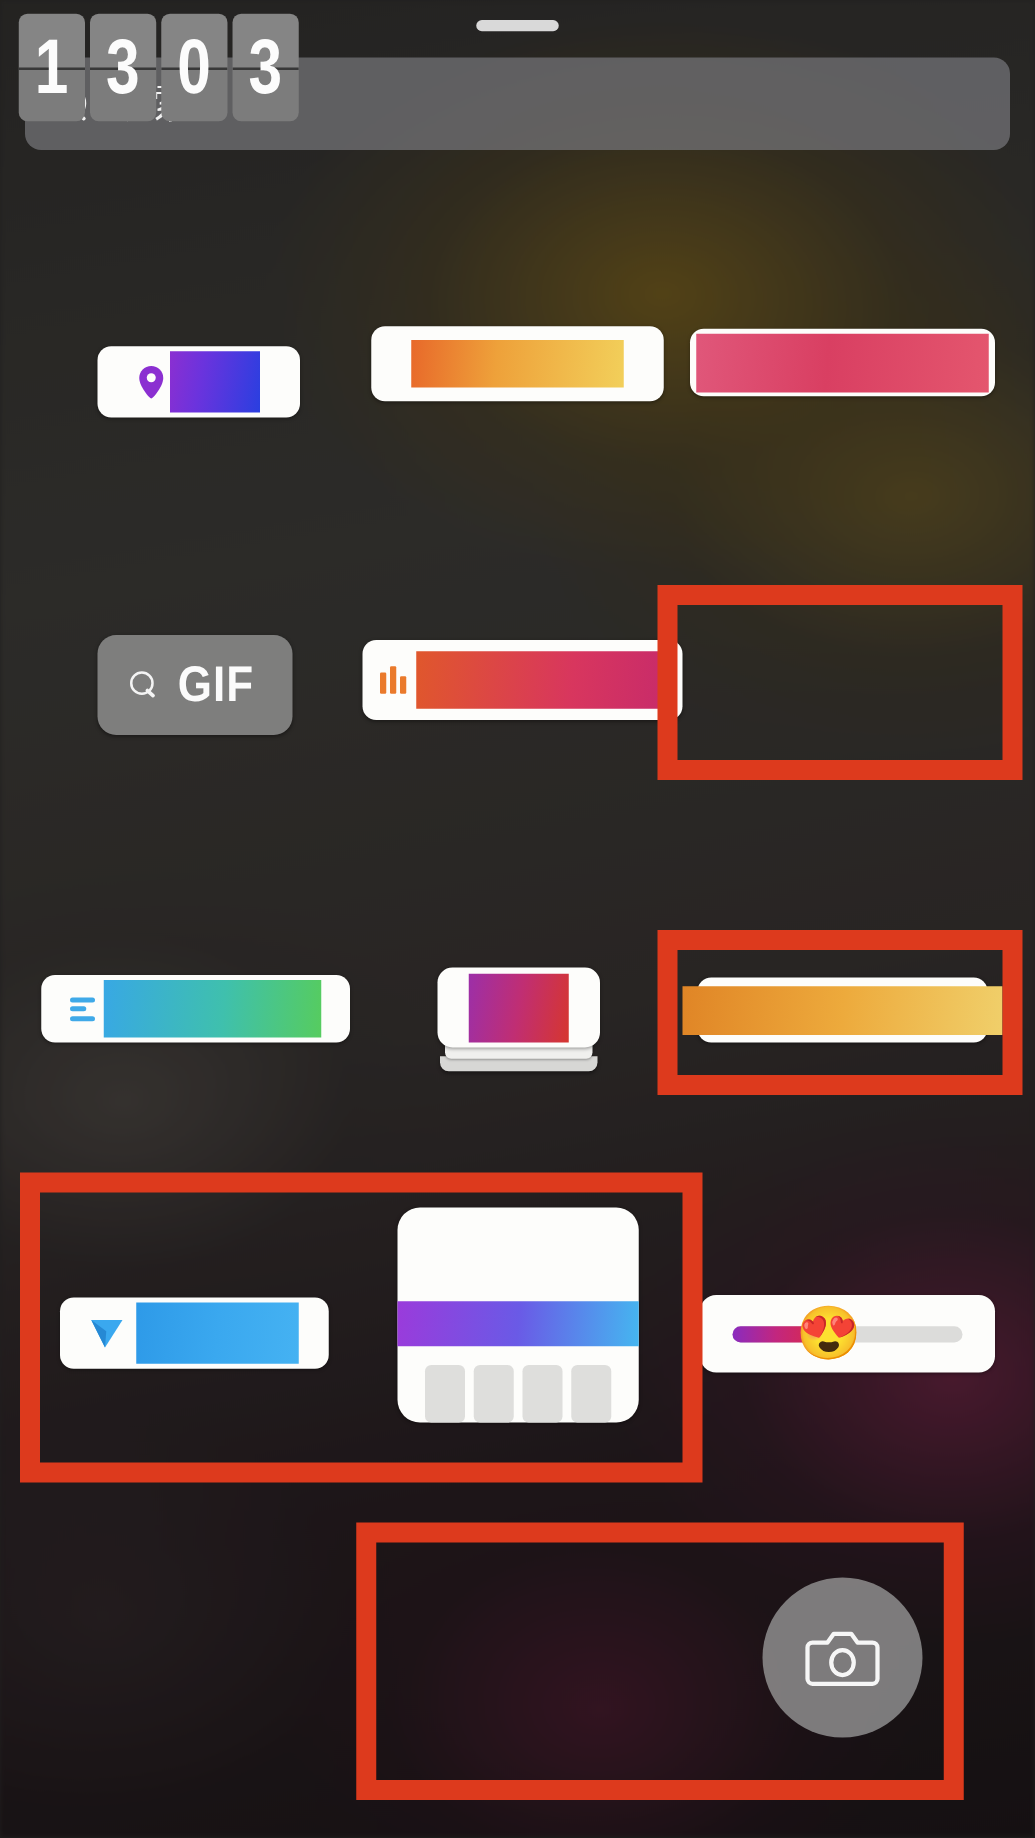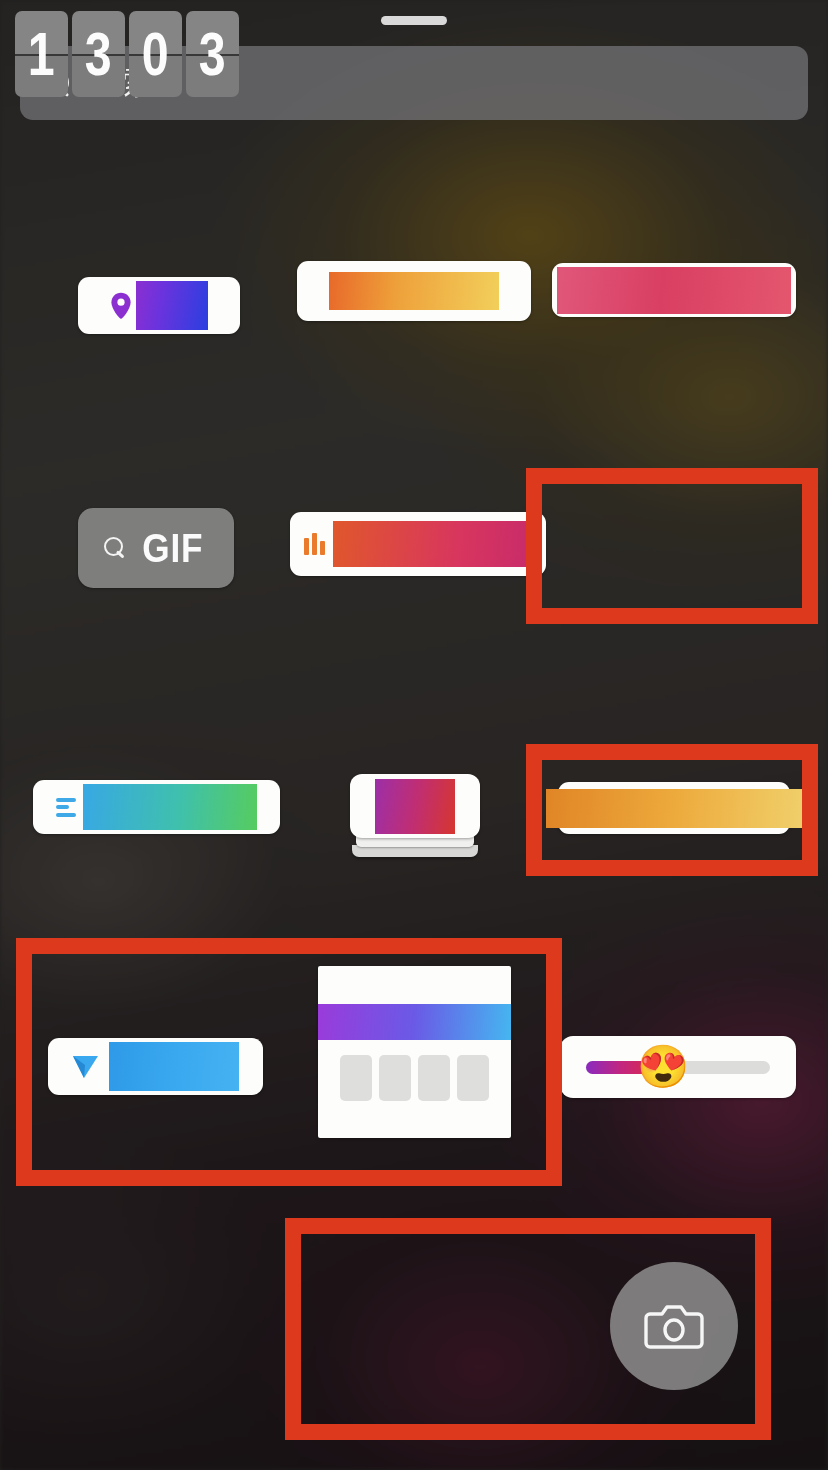--- a/index.html
+++ b/index.html
@@ -219,22 +219,22 @@
   
   #sticker-dm { left: 48px; top: 1038px; width: 215px; height: 57px; gap: 10px; }
   #send-icon { width: 27px; height: 25px; flex:0 0 auto; }
   #dm-label {
     font-size: 36px;
     background: linear-gradient(95deg, #2e9ae8 0%, #3aa8ef 50%, #45b2f2 100%);
   }
 
   #sticker-countdown {
     left: 318px; top: 966px; width: 193px; height: 172px;
-    flex-direction: column; justify-content: center; gap: 15px;
-    border-radius: 2px;
+    flex-direction: column; justify-content: flex-end; gap: 15px;
+    border-radius: 18px;
   }
   #countdown-label {
     font-size: 27px;
     background: linear-gradient(95deg, #9a3bdb 0%, #6a5ae6 50%, #45b6f0 100%);
   }
   #countdown-digits { display:flex; gap: 7px; }
   #countdown-digits i {
     display:block; width: 32px; height: 46px;
     background: #dededc; border-radius: 5px;
   }

